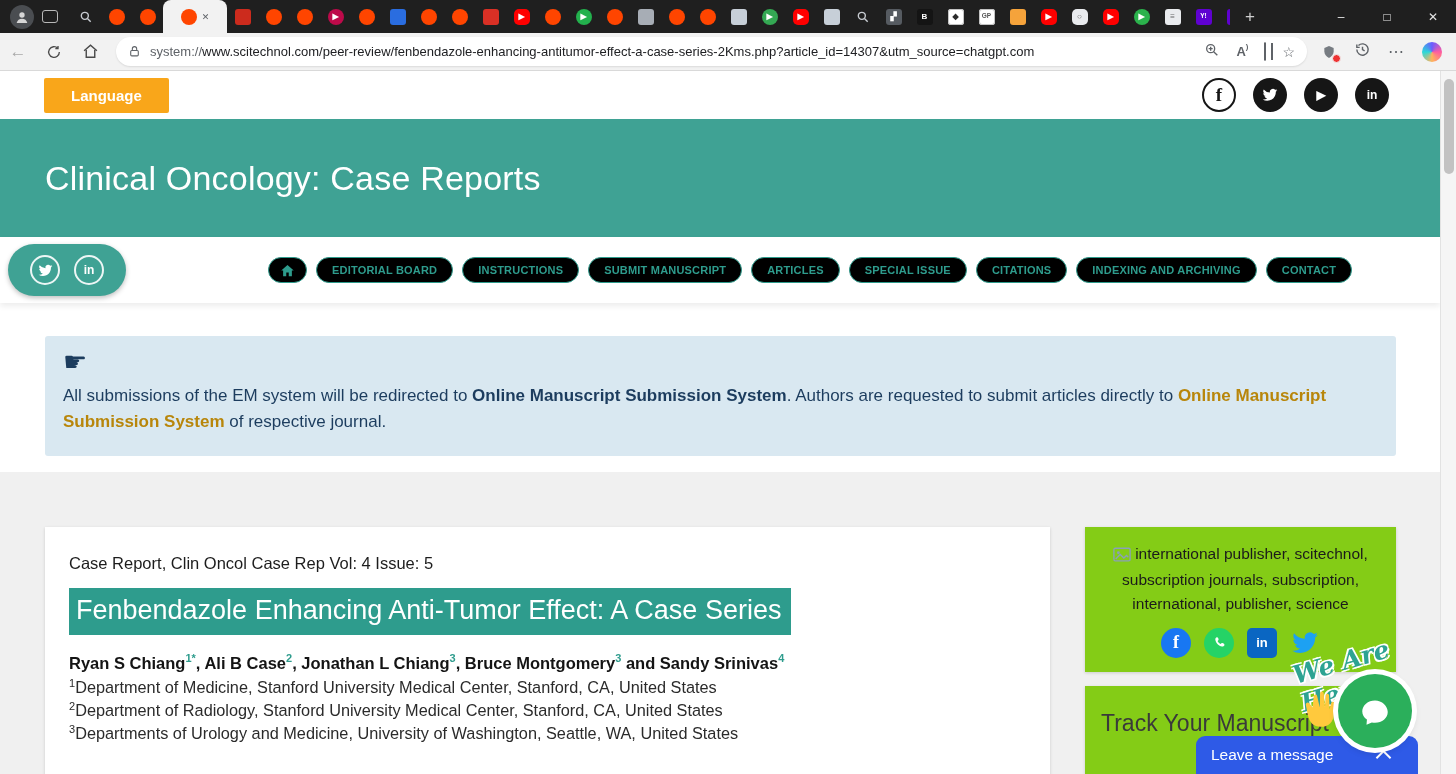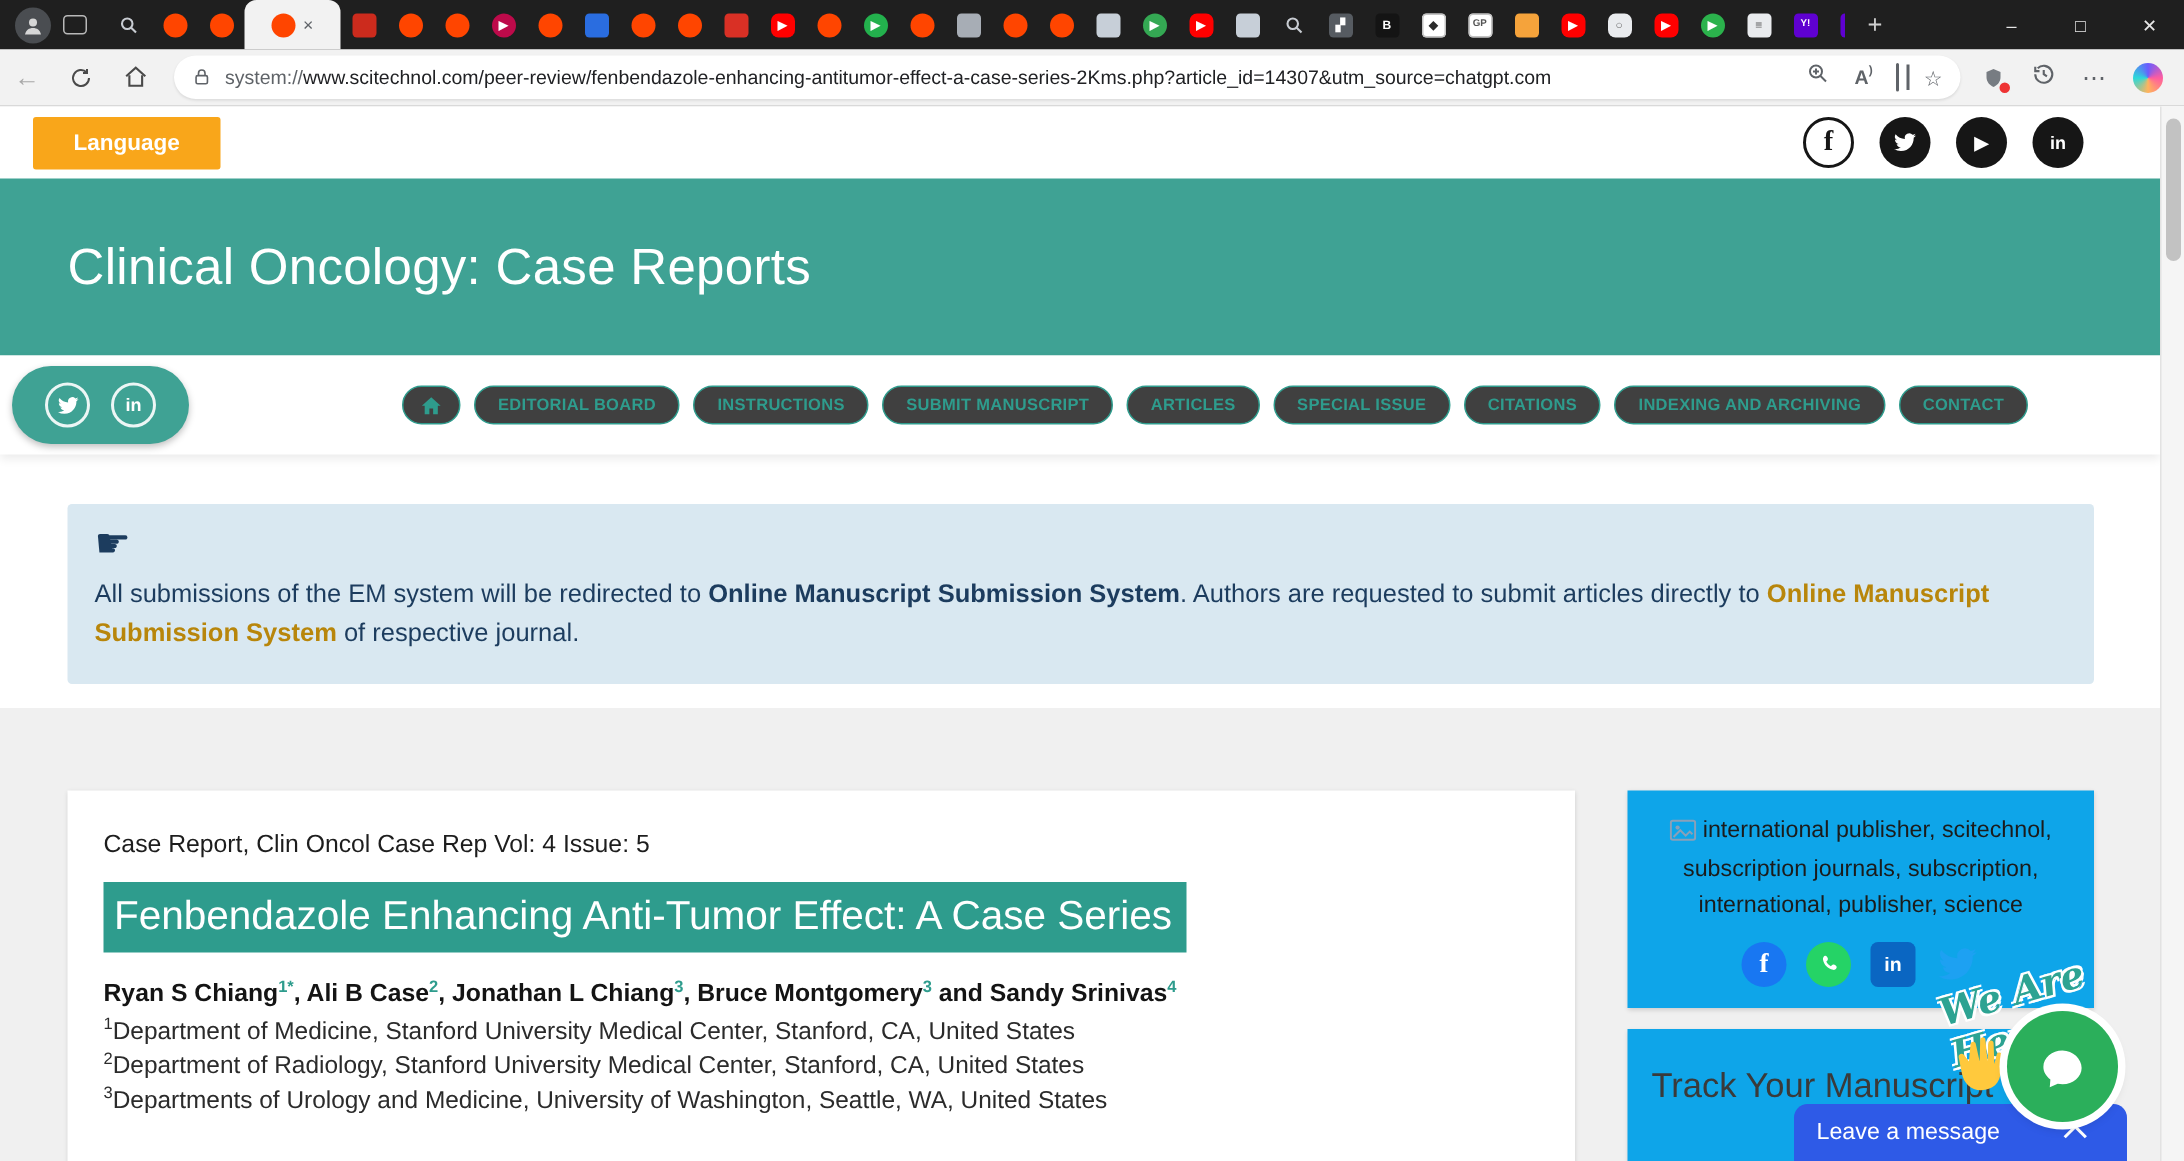--- a/index.html
+++ b/index.html
@@ -38,38 +38,38 @@
   .tbr { display:flex; align-items:center; gap:17px; margin:0 14px 0 6px; color:#5f6368; }
   .shield-wrap { position:relative; display:flex; }
   .badge { position:absolute; right:-4px; bottom:-3px; width:9px; height:9px; border-radius:50%; background:#e33; border:1.5px solid #f2f2f2; }
   .more { font-size:16px; letter-spacing:1px; }
   .copilot { width:20px; height:20px; border-radius:50%; background:conic-gradient(#6a5cff,#ff5ca0,#ffb45c,#2bd9d9,#6a5cff); }
 
   
   .sitenav { position:absolute; top:71px; left:0; width:1456px; height:48px; background:#fff; display:flex; align-items:center; }
   #main-nav { display:flex; align-items:center; margin-left:38px; }
   .nav-item { padding:0 22px; font-size:15px; color:#3c3c3c; border-right:1px solid #e6e6e6; height:24px; display:flex; align-items:center; }
-  .lang-btn { margin-left:22px; background:#F9A61A; color:#fff; font-weight:bold; font-size:15px; padding:9px 27px; border-radius:2px; }
+  .lang-btn { margin-left:44px; background:#F9A61A; color:#fff; font-weight:bold; font-size:15px; padding:9px 27px; border-radius:2px; }
   #site-social { margin-left:auto; margin-right:67px; display:flex; gap:17px; }
   .ss-circle { width:34px; height:34px; border-radius:50%; display:flex; align-items:center; justify-content:center; font-weight:bold; }
   .ss-circle.outline { border:2px solid #161616; color:#161616; background:#fff; font-family:"Liberation Serif",serif; font-size:19px; }
   .ss-circle.filled { background:#161616; color:#fff; font-size:12px; }
   .ss-circle svg { width:16px; height:16px; }
 
   
   .banner { position:absolute; top:119px; left:0; width:1440px; height:118px; background:#3FA294; display:flex; align-items:center; }
   .banner h1 { margin-left:45px; color:#fff; font-size:34px; font-weight:500; letter-spacing:.2px; }
 
   
   .journalnav { position:absolute; top:237px; left:0; width:1440px; height:66px; background:#fff; box-shadow:0 3px 6px rgba(0,0,0,.08); }
   #journal-social { position:absolute; left:8px; top:7px; width:118px; height:52px; background:#3FA294; border-radius:28px; display:flex; align-items:center; justify-content:center; gap:14px; box-shadow:0 2px 5px rgba(0,0,0,.25); }
   .js-circle { width:30px; height:30px; border-radius:50%; border:2px solid rgba(255,255,255,.9); display:flex; align-items:center; justify-content:center; color:#fff; font-size:12px; }
   .js-circle svg { width:15px; height:15px; }
   #pill-row { position:absolute; left:268px; top:20px; display:flex; gap:9px; }
-  .pill { height:26px; border:1.5px solid #2E9C8D; border-radius:14px; color:#2E9C8D; font-size:11px; font-weight:bold; display:flex; align-items:center; padding:0 15px; letter-spacing:.2px; background:#404040; white-space:nowrap;text-align:center; }
+  .pill { height:26px; border:1.5px solid #2E9C8D; border-radius:14px; color:#2E9C8D; font-size:11px; font-weight:bold; display:flex; align-items:center; padding:0 15px; letter-spacing:.2px; background:#000000; white-space:nowrap;text-align:center; }
   .pill.home { padding:0 11px; }
   .pill.home svg { width:15px; height:15px; }
 
   
   .notice { position:absolute; top:336px; left:45px; width:1351px; height:120px; background:#D9E8F1; border-radius:3px; padding:13px 18px; color:#1C3C5E; }
   .hand-ic { font-size:27px; line-height:1; }
   #notice-text { margin-top:7px; font-size:17px; line-height:1.55; }
   .seg-bold { font-weight:bold; }
   .seg-gold { font-weight:bold; color:#B8860B; }
 
@@ -79,21 +79,21 @@
   .meta { font-size:16.5px; color:#1d1d1d; }
   .atitle { display:inline-block; background:#2E9C8D; color:#fff; font-size:27px; padding:7px 10px 9px 7px; margin-top:15px; font-weight:400; }
   #authors-line { margin-top:17px; font-size:16.5px; font-weight:bold; color:#141414; }
   #authors-line sup { color:#2E9C8D; font-size:11px; }
   #affiliations { margin-top:4px; }
   .affil { margin-top:3px; font-size:16.3px; color:#2b2b2b; }
   .affil sup { font-size:11px; }
 
   
   .sidebar { position:absolute; left:1085px; top:55px; width:311px; }
-  .scard { background:#0ea5e9; box-shadow:0 1px 3px rgba(0,0,0,.15); }
+  .scard { background:#84cc16; box-shadow:0 1px 3px rgba(0,0,0,.15); }
   .scard.altcard { padding:15px 12px 14px; text-align:center; font-size:15.5px; color:#1b1b1b; line-height:1.5; }
   .broken-img { display:inline-block; vertical-align:-3px; margin-right:4px; }
   #sidebar-social { display:flex; justify-content:center; gap:13px; margin-top:13px; }
   .sbs { width:30px; height:30px; display:flex; align-items:center; justify-content:center; color:#fff; font-weight:bold; font-size:15px; }
   .sbs.facebook { border-radius:50%; font-family:"Liberation Serif",serif; font-size:18px; }
   .sbs.whatsapp { border-radius:50%; }
   .sbs.linkedin { border-radius:5px; font-size:13px; }
   .sbs.twitter svg { width:28px; height:28px; }
   .sbs svg { width:17px; height:17px; }
   .scard.track { margin-top:14px; height:230px; padding:24px 16px; }

